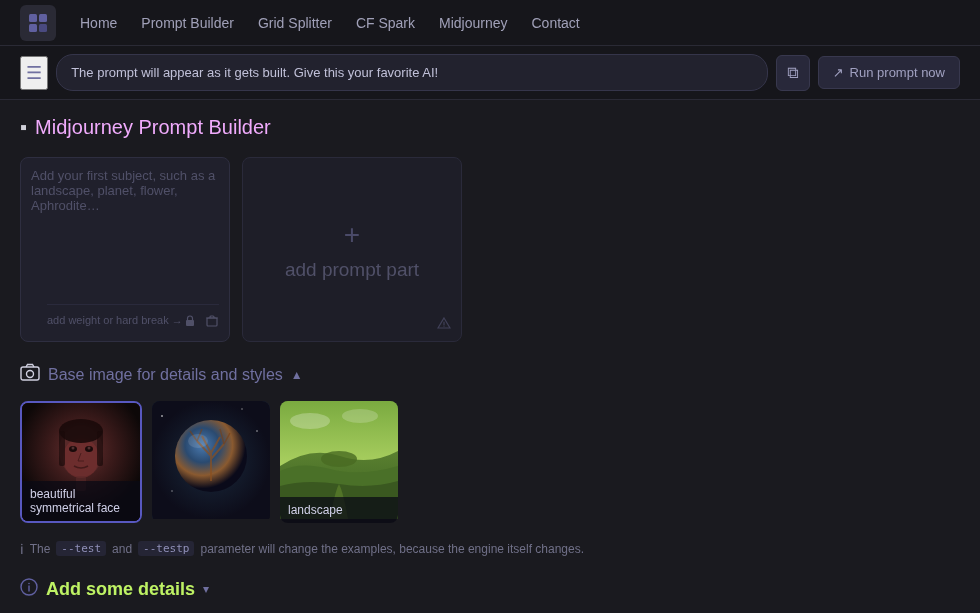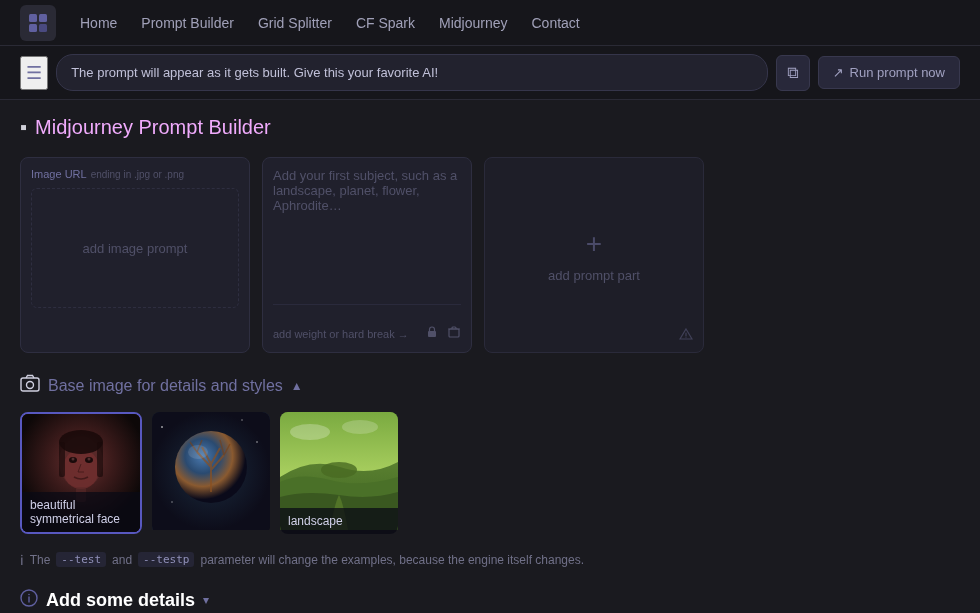--- a/index.html
+++ b/index.html
@@ -174,24 +174,25 @@
       font-size: 13px;
       resize: none;
       outline: none;
       flex: 1;
       min-height: 130px;
       font-family: inherit;
     }
     .subject-textarea::placeholder { color: #505068; }
     .card-footer {
       display: flex;
-      align-items: center;
+      align-items: flex-start;
       justify-content: space-between;
-      padding-top: 20px;
+      padding-top: 9px;
       border-top: 1px solid #2a2a3c;
+      margin-left: 16px;
     }
     .weight-hint {
       font-size: 11px;
       color: #505068;
     }
     .card-footer-icons {
       display: flex;
       gap: 8px;
     }
     .footer-icon {
@@ -213,21 +214,21 @@
       gap: 8px;
       cursor: pointer;
       flex-shrink: 0;
       position: relative;
     }
     .add-plus {
       font-size: 28px;
       color: #4a4a68;
     }
     .add-prompt-label {
-      font-size: 13px;
+      font-size: 19px;
       color: #505068;
       text-align: center;
     }
     .card-bottom-icon {
       position: absolute;
       bottom: 8px;
       right: 10px;
       color: #404058;
       font-size: 14px;
     }
@@ -324,21 +325,21 @@
 
     
     .add-details-section {
       display: flex;
       align-items: center;
       gap: 8px;
     }
     .add-details-icon { font-size: 16px; color: #6060a0; }
     .add-details-title {
       font-size: 18px;
-      color: #ffffff;
+      color: #bef264;
       font-weight: 600;
     }
     .details-chevron {
       color: #7070a0;
       font-size: 12px;
       cursor: pointer;
     }
   </style>
 </head>
 <body>
@@ -381,29 +382,20 @@
   <div class="page-title">
     <span class="page-title-icon">▪</span>
     <h1>
       <span>Midjourney</span>
       <span>Prompt Builder</span>
     </h1>
   </div>
 
   <div class="builder-row">
 
-    <div class="image-url-card">
-      <div class="card-label">
-        <span>Image URL</span>
-        <span class="hint">ending in .jpg or .png</span>
-      </div>
-      <div class="add-image-prompt">
-        <span>add image prompt</span>
-      </div>
-    </div>
 
     <div class="subject-card">
       <textarea class="subject-textarea" placeholder="Add your first subject, such as a landscape, planet, flower, Aphrodite…" style=""></textarea>
       <div class="card-footer">
         <span class="weight-hint">add weight or hard break →</span>
         <div class="card-footer-icons">
           <span class="footer-icon">
             <svg width="14" height="14" viewBox="0 0 14 14" fill="none">
               <rect x="3" y="6" width="8" height="6" rx="1" fill="#505068"></rect>
               <path d="M4.5 6V4.5a2.5 2.5 0 015 0V6" stroke="#505068" stroke-width="1.2" fill="none"></path>

